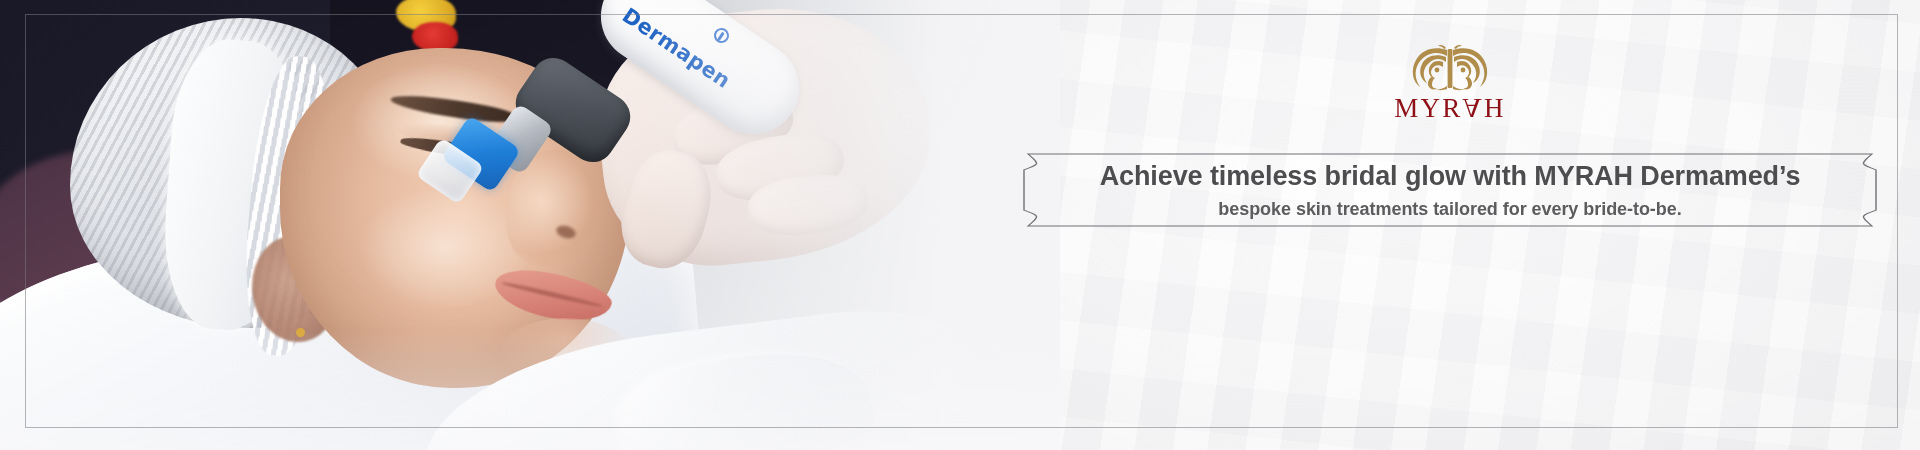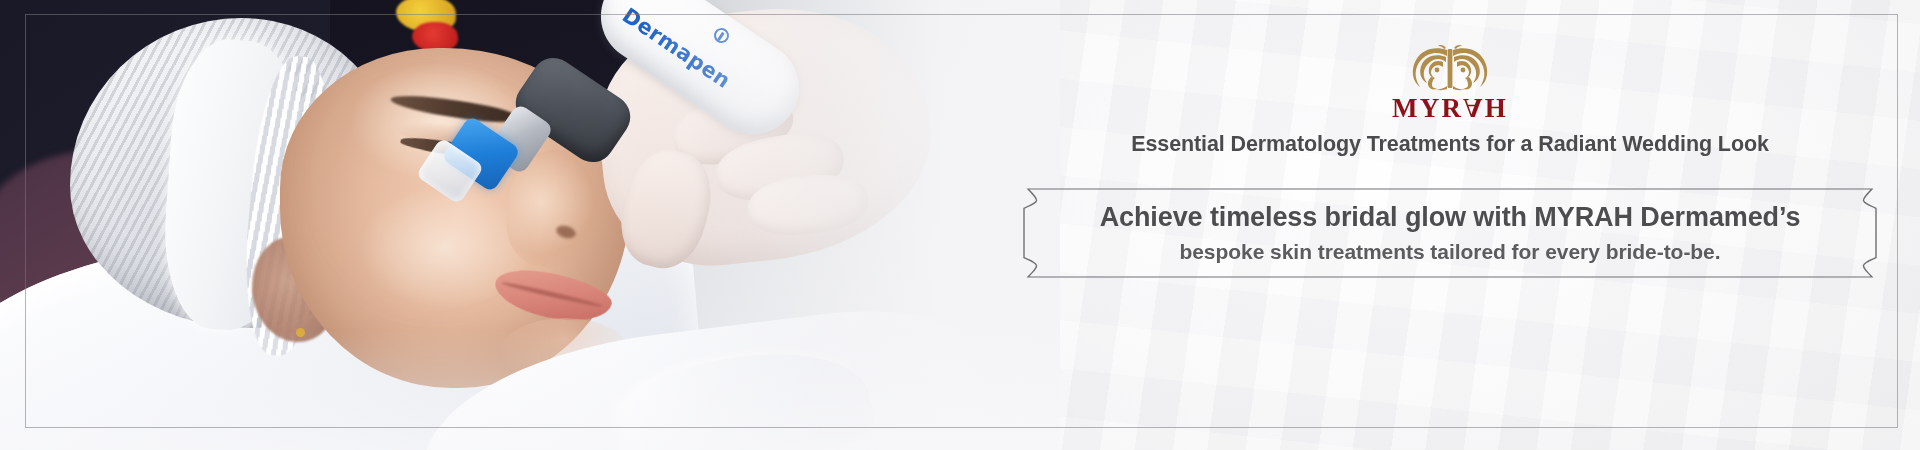--- a/index.html
+++ b/index.html
@@ -302,21 +302,21 @@
 
   .logo {
     margin-top:44px;
     display:flex; flex-direction:column; align-items:center;
   }
   .logo-mark { display:block; }
   .logo-word {
     margin-top:1px;
     font-family:"Liberation Serif", serif;
     font-size:27px;
-    font-weight:700;
+    font-weight:400;
     letter-spacing:2.2px;
     color:#8e1118;
     line-height:1;
     display:flex; align-items:baseline;
   }
   .logo-word .inv {
     display:inline-block;
     transform:scaleY(-1);
     position:relative; top:-1px;
   }
@@ -336,21 +336,21 @@
     font-weight:600;
     color:#4b4b4d;
     letter-spacing:-0.1px;
     white-space:nowrap;
   }
 
   
   .callout {
     position:relative;
     margin-top:32px;
-    width:880px; height:88px;
+    width:880px; height:72px;
   }
   .callout svg {
     position:absolute; inset:0;
     width:100%; height:100%;
     overflow:visible;
   }
   .callout-inner {
     position:relative;
     height:100%;
     display:flex; flex-direction:column;
@@ -358,21 +358,21 @@
   }
   .callout-line1 {
     font-size:27px;
     font-weight:700;
     color:#4d4d4f;
     letter-spacing:-0.1px;
     white-space:nowrap;
   }
   .callout-line2 {
     margin-top:7px;
-    font-size:21px;
+    font-size:18px;
     font-weight:600;
     color:#5c5c5e;
     letter-spacing:-0.05px;
     white-space:nowrap;
   }
 </style>
 </head>
 <body>
 
 <div class="banner">
@@ -457,21 +457,20 @@
           <path d="M51 42 C55 45 60 46 64 45 C59 47 54 46 51 45 Z"></path>
         </g>
       </svg>
       <div class="logo-word">
         <span>MYR</span>
           <span class="inv">A</span>
           <span>H</span>
       </div>
     </div>
 
-    <h2 class="subhead">Essential Dermatology Treatments for a Radiant Wedding Look</h2>
 
     <div class="callout">
       <svg viewBox="0 0 880 100" preserveAspectRatio="none">
         <path d="M 18 0 L 862 0
                  C 850 14 850 14 866 22
                  L 866 78
                  C 850 86 850 86 862 100
                  L 18 100
                  C 30 86 30 86 14 78
                  L 14 22

